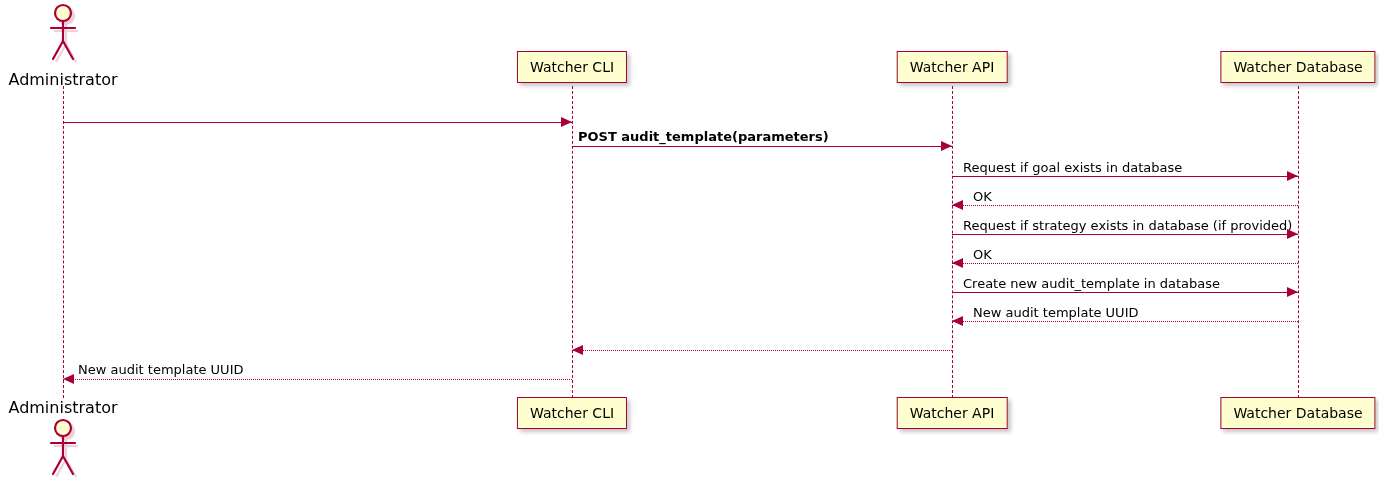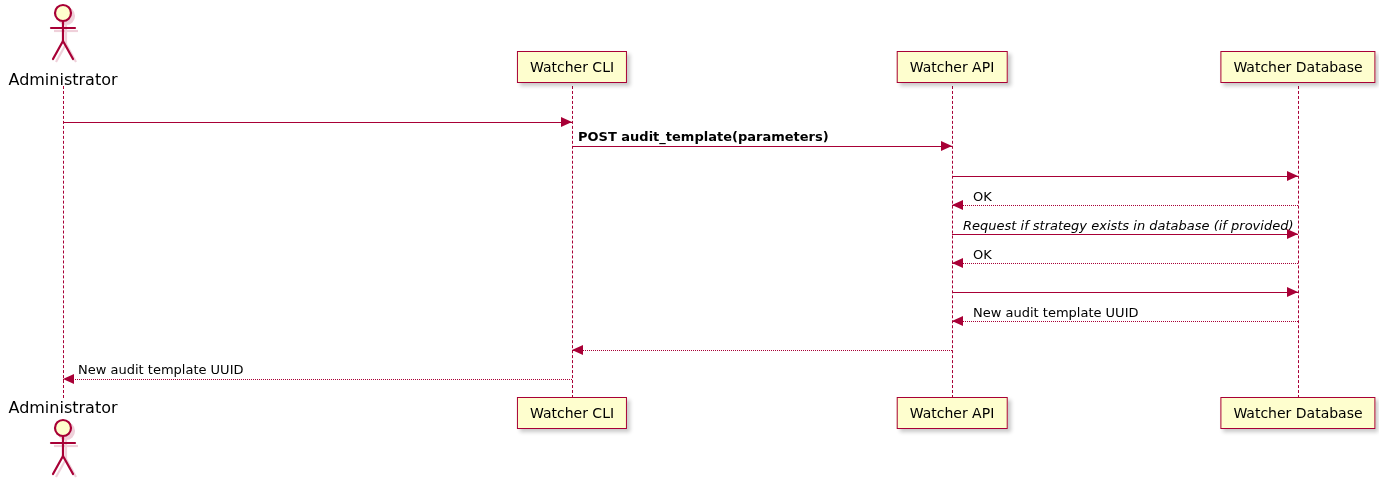--- a/index.html
+++ b/index.html
@@ -122,35 +122,37 @@
   <div class="participant" style="left:952px; top:51px;">Watcher API</div>
   <div class="participant" style="left:1298px; top:51px;">Watcher Database</div>
 
   <div class="msg-line" style="left:63px; top:122px; width:509px;"></div>
   <div class="arrow-head right" style="left:561px; top:117px;"></div>
 
   <div class="msg-label" style="left:578px; top:130px;font-weight:bold;">POST audit_template(parameters)</div>
   <div class="msg-line" style="left:572px; top:146px; width:380px;"></div>
   <div class="arrow-head right" style="left:941px; top:141px;"></div>
 
+  <div class="msg-label" style="left:963px; top:161px;">Request if goal exists in database</div>
   <div class="msg-line" style="left:952px; top:176px; width:346px;"></div>
   <div class="arrow-head right" style="left:1287px; top:171px;"></div>
 
   <div class="msg-label" style="left:973px; top:190px;">OK</div>
   <div class="msg-line dotted" style="left:952px; top:205px; width:346px;"></div>
   <div class="arrow-head left" style="left:952px; top:200px;"></div>
 
-  <div class="msg-label" style="left:963px; top:219px;font-style:italic;">Request if strategy exists in database (if provided)</div>
+  <div class="msg-label" style="left:963px; top:219px;">Request if strategy exists in database (if provided)</div>
   <div class="msg-line" style="left:952px; top:234px; width:346px;"></div>
   <div class="arrow-head right" style="left:1287px; top:229px;"></div>
 
   <div class="msg-label" style="left:973px; top:248px;">OK</div>
   <div class="msg-line dotted" style="left:952px; top:263px; width:346px;"></div>
   <div class="arrow-head left" style="left:952px; top:258px;"></div>
 
+  <div class="msg-label" style="left:963px; top:277px;">Create new audit_template in database</div>
   <div class="msg-line" style="left:952px; top:292px; width:346px;"></div>
   <div class="arrow-head right" style="left:1287px; top:287px;"></div>
 
   <div class="msg-label" style="left:973px; top:306px;">New audit template UUID</div>
   <div class="msg-line dotted" style="left:952px; top:321px; width:346px;"></div>
   <div class="arrow-head left" style="left:952px; top:316px;"></div>
 
   <div class="msg-line dotted" style="left:572px; top:350px; width:380px;"></div>
   <div class="arrow-head left" style="left:572px; top:345px;"></div>
 

